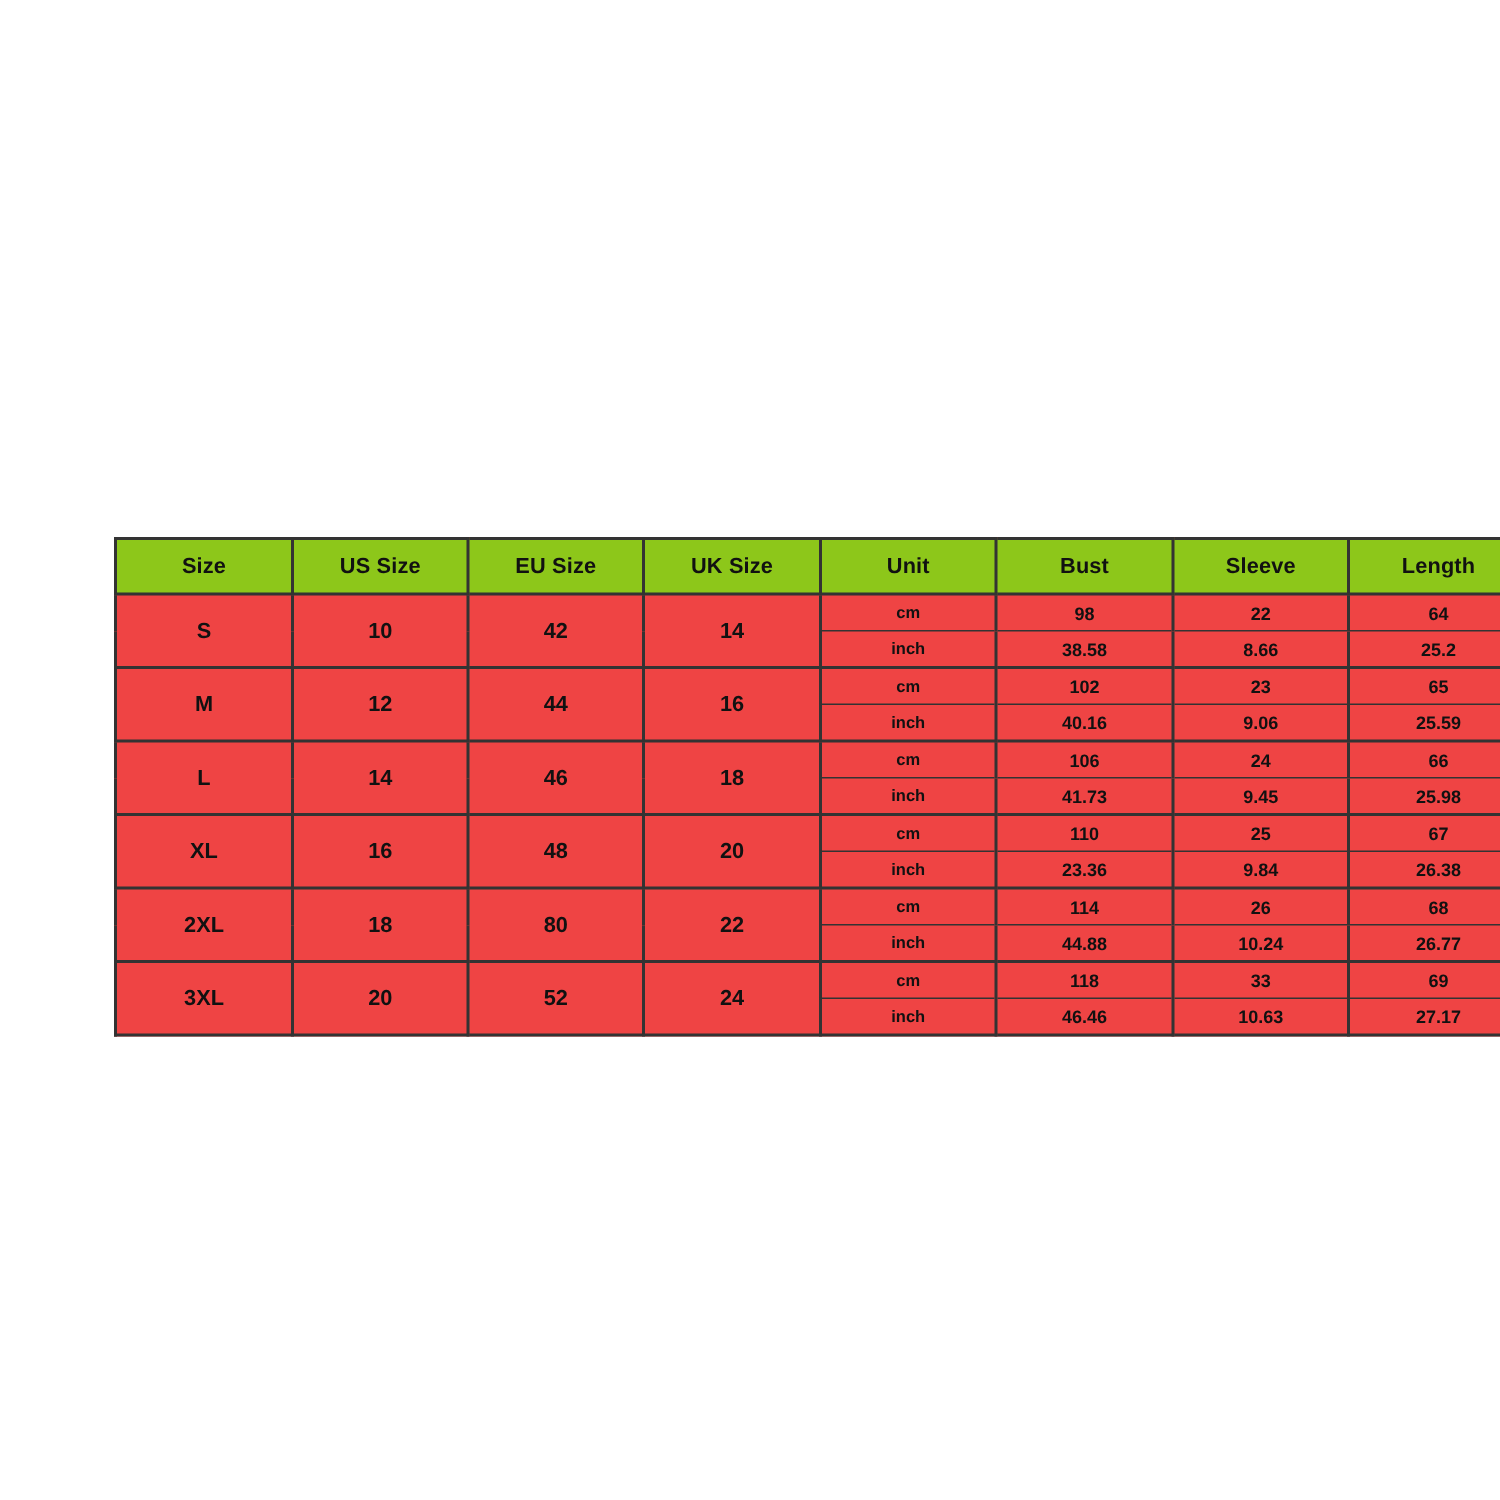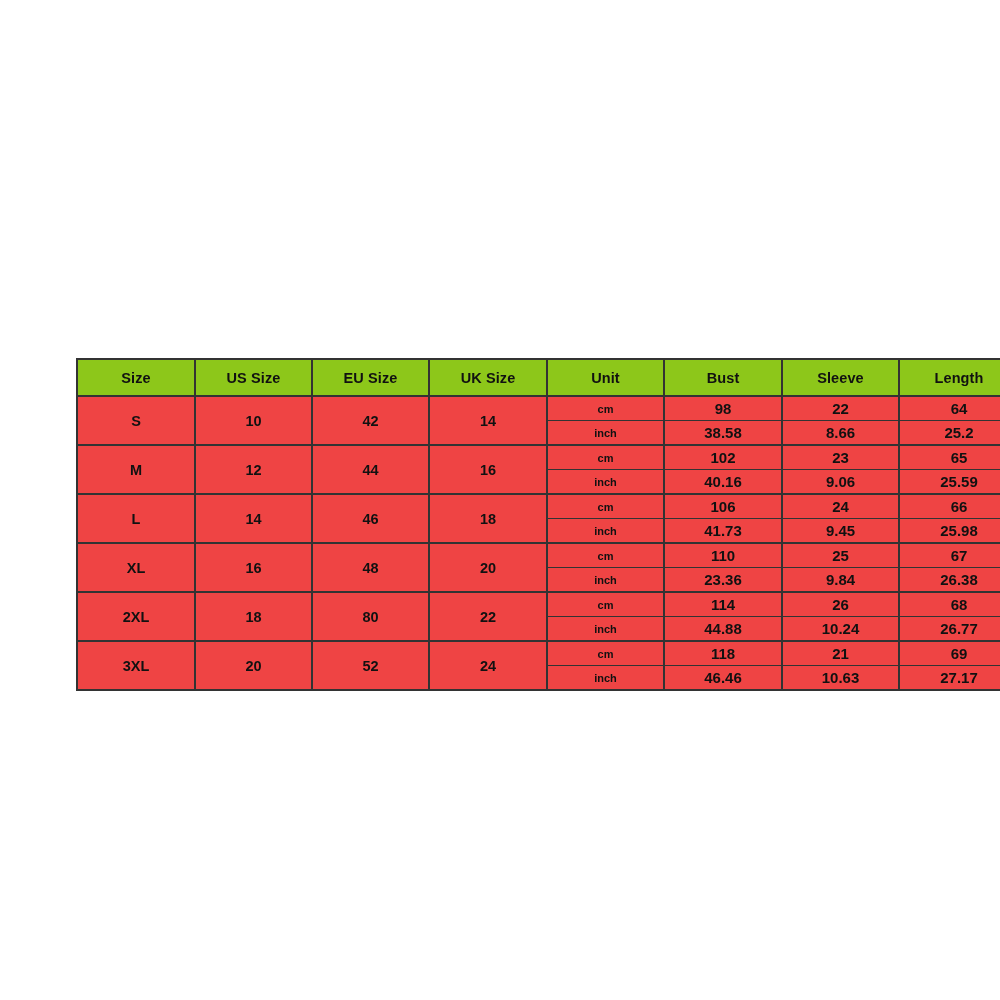--- a/index.html
+++ b/index.html
@@ -58,21 +58,21 @@
 
   
   td.size-cell {
     height: 46px;
     font-size: 14.5px;
   }
 
   
   td.meas-cell {
     height: 23px;
-    font-size: 15px;
+    font-size: 12px;
     border-top-width: 1px;
     border-bottom-width: 1px;
   }
   tr.row-cm td.meas-cell {
     border-top-width: 2px;
     border-bottom-width: 1px;
   }
   tr.row-inch td.meas-cell {
     border-top-width: 1px;
     border-bottom-width: 2px;
@@ -209,21 +209,21 @@
           <td class="meas-cell">26.77</td>
         </tr>
 
         <tr class="row-cm">
           <td class="size-cell" rowspan="2">3XL</td>
           <td class="size-cell" rowspan="2">20</td>
           <td class="size-cell" rowspan="2">52</td>
           <td class="size-cell" rowspan="2">24</td>
           <td class="meas-cell unit-cell">cm</td>
           <td class="meas-cell">118</td>
-          <td class="meas-cell">21</td>
+          <td class="meas-cell">33</td>
           <td class="meas-cell">69</td>
         </tr>
         <tr class="row-inch">
           <td class="meas-cell unit-cell">inch</td>
           <td class="meas-cell">46.46</td>
           <td class="meas-cell">10.63</td>
           <td class="meas-cell">27.17</td>
         </tr>
 
       </tbody>

